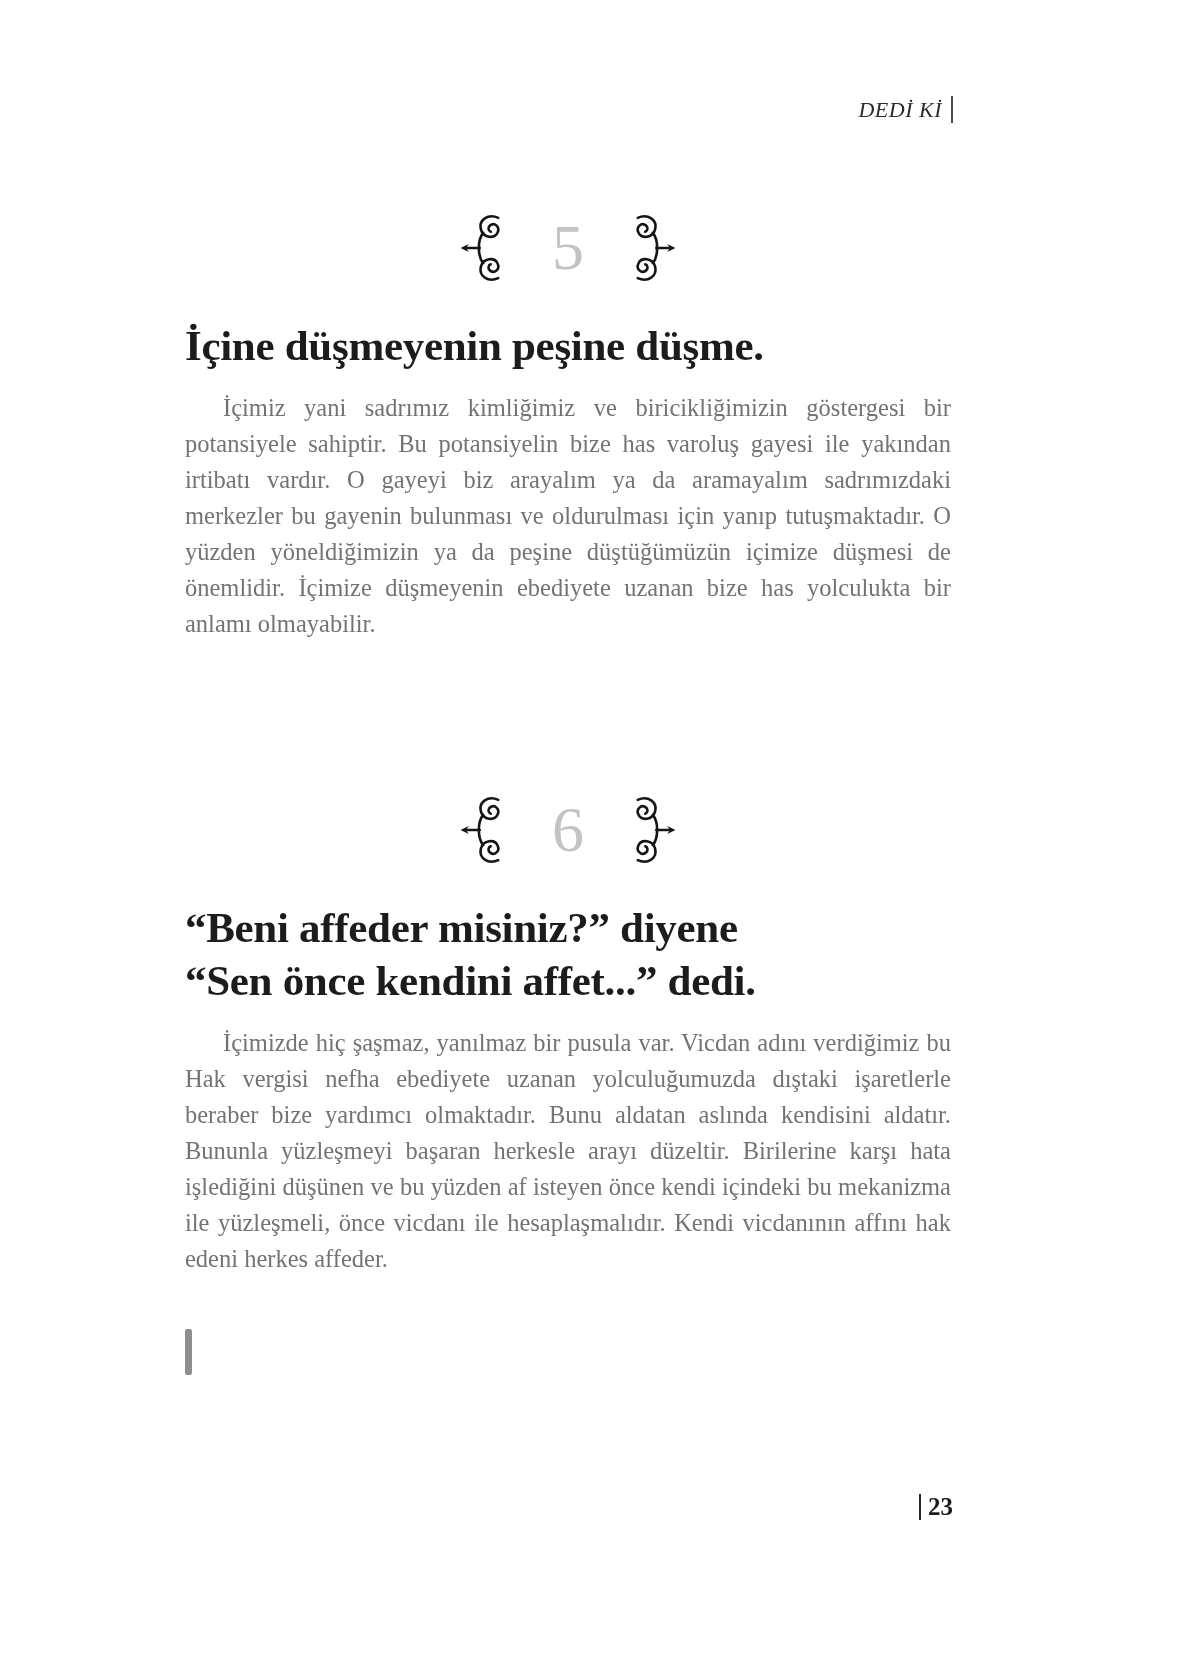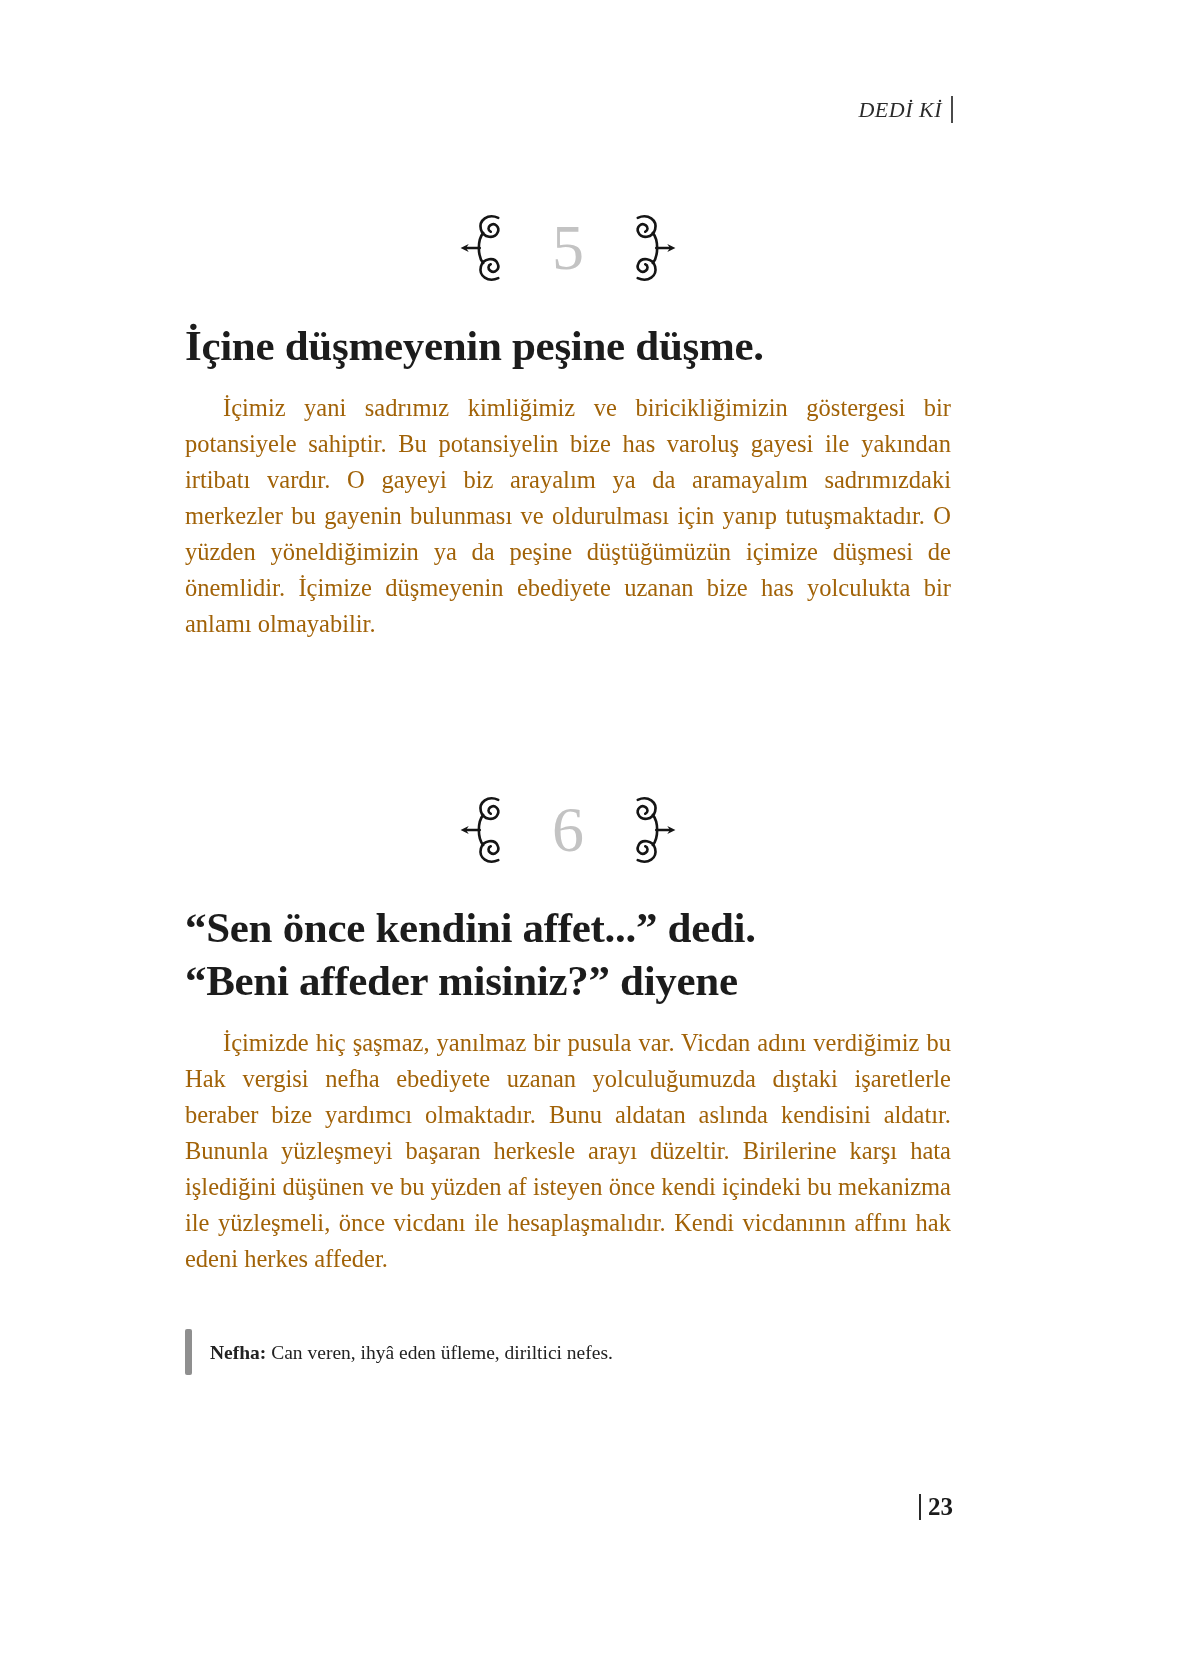--- a/index.html
+++ b/index.html
@@ -40,21 +40,21 @@
     font-size:43px;line-height:1.22;
     font-weight:700;color:#1c1c1c;
     letter-spacing:-0.3px;
   }
   .title-line{display:block;}
 
   .body-text{
     margin:18px 0 0 0;
     font-size:24.5px;line-height:36px;
     text-align:justify;text-indent:38px;
-    color:#a16207;
+    color:#737373;
   }
 
   .section-gap{margin-top:132px;}
 
   
   .footnote{
     display:flex;align-items:center;
     margin-top:52px;
   }
   .footnote-bar{
@@ -134,31 +134,27 @@
               <path d="M66 8 C48 0 32 12 36 28 C40 43 60 45 65 33 C69 24 60 15 52 21 C48 24 48 30 53 32"></path>
               <path d="M66 112 C48 120 32 108 36 92 C40 77 60 75 65 87 C69 96 60 105 52 99 C48 96 48 90 53 88"></path>
               <path d="M40 34 C30 46 30 74 40 86"></path>
               <path d="M10 60 L34 60"></path>
             </g>
             <path d="M1 60 L15 53 L10.5 60 L15 67 Z" fill="#151515"></path>
           </svg>
         </span>
       </div>
       <h1 class="section-title">
+        <span class="title-line">“Beni affeder misiniz?” diyene</span>
         <span class="title-line">“Sen önce kendini affet...” dedi.</span>
-        <span class="title-line">“Beni affeder misiniz?” diyene</span>
       </h1>
       <p class="body-text">İçimizde hiç şaşmaz, yanılmaz bir pusula var. Vicdan adını verdiğimiz bu Hak vergisi nefha ebediyete uzanan yolculuğumuzda dıştaki işaretlerle beraber bize yardımcı olmaktadır. Bunu aldatan aslında kendisini aldatır. Bununla yüzleşmeyi başaran herkesle arayı düzeltir. Birilerine karşı hata işlediğini düşünen ve bu yüzden af isteyen önce kendi içindeki bu mekanizma ile yüzleşmeli, önce vicdanı ile hesaplaşmalıdır. Kendi vicdanının affını hak edeni herkes affeder.</p>
 
       <div class="footnote">
         <span class="footnote-bar"></span>
-        <p class="footnote-text">
-          <strong>Nefha:</strong>
-          <span>Can veren, ihyâ eden üfleme, diriltici nefes.</span>
-        </p>
       </div>
     </section>
 
   </div>
 
   <div class="page-number">
     <span class="pn-bar"></span>
     <span class="pn-value">23</span>
   </div>
 

